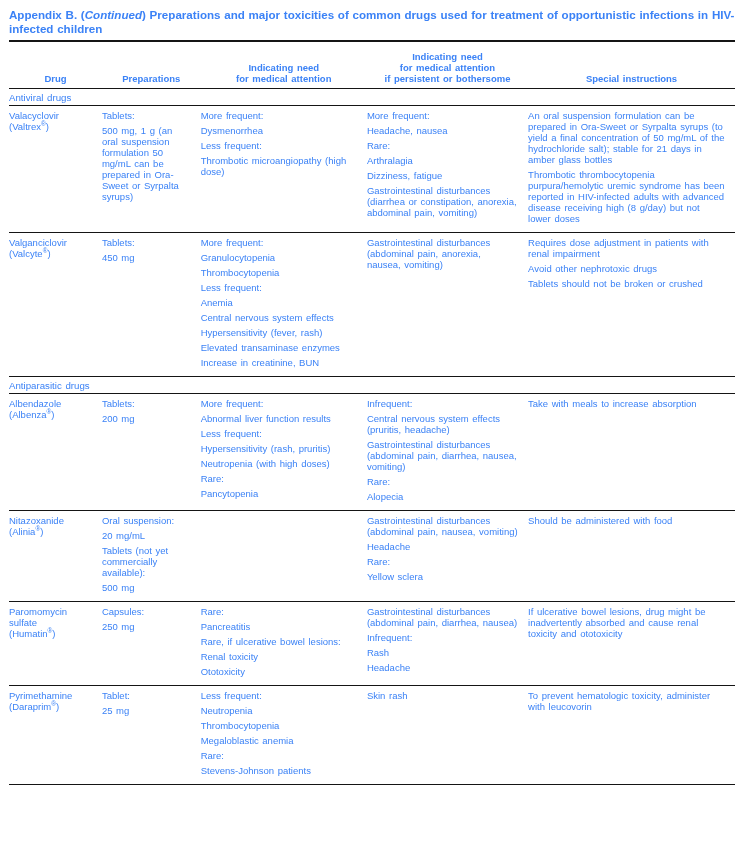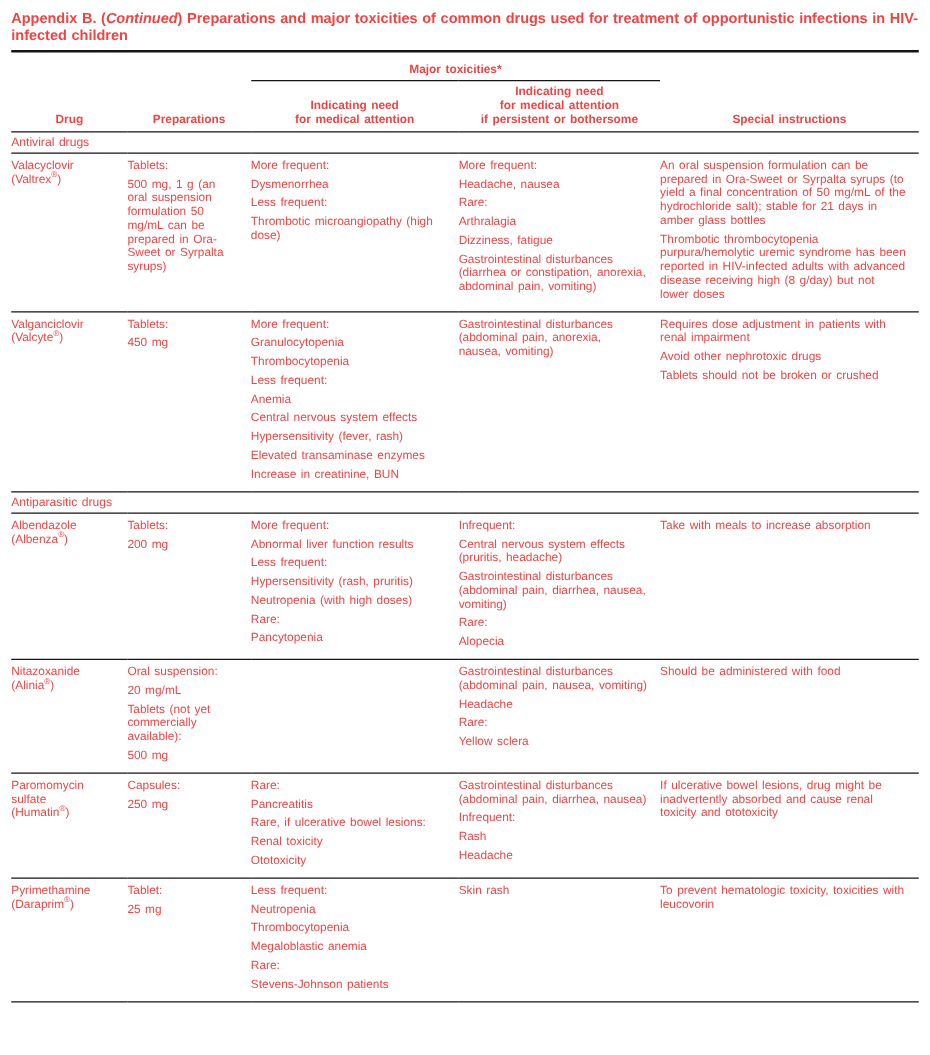--- a/index.html
+++ b/index.html
@@ -1,21 +1,21 @@
 <!DOCTYPE html>
 <html><head>
 <meta charset="utf-8">
 <style>
   html, body { margin:0; padding:0; background:#ffffff; }
   body { width:744px; height:844px; overflow:hidden; }
   .page {
     box-sizing:border-box; width:744px; height:844px;
     padding:8px 9px 0 9px;
     font-family:"Liberation Sans", sans-serif;
-    color:#ef4444; background:#fff;
+    color:#3b82f6; background:#fff;
   }
   .title {
     font-size:11.6px; font-weight:700; line-height:14px;
     padding-bottom:4px; border-bottom:2px solid #151515;
     word-spacing:0.5px;
   }
   .title i { font-style:italic; }
   table {
     width:100%; border-collapse:collapse; table-layout:fixed;
     margin-top:6px; word-spacing:0.06em;
@@ -60,26 +60,20 @@
 
   <table>
     <colgroup>
       <col class="c1">
         <col class="c2">
         <col class="c3">
         <col class="c4">
         <col class="c5">
     </colgroup>
     <thead>
-      <tr class="tox-span">
-        <td></td>
-        <td></td>
-        <td class="major-tox" colspan="2">Major toxicities*</td>
-        <td></td>
-      </tr>
       <tr class="col-heads">
         <th class="left">Drug</th>
         <th class="ctr">Preparations</th>
         <th class="ctr">
             <div>Indicating need</div>
             <div>for medical attention</div>
           </th>
         <th class="ctr">
             <div>Indicating need</div>
             <div>for medical attention</div>
@@ -243,18 +237,18 @@
             <div class="cell-block">Neutropenia</div>
             <div class="cell-block">Thrombocytopenia</div>
             <div class="cell-block">Megaloblastic anemia</div>
             <div class="cell-block b">Rare:</div>
             <div class="cell-block">Stevens-Johnson patients</div>
           </td>
           <td>
             <div class="cell-block">Skin rash</div>
           </td>
           <td>
-            <div class="cell-block">To prevent hematologic toxicity, toxicities with leucovorin</div>
+            <div class="cell-block">To prevent hematologic toxicity, administer with leucovorin</div>
           </td>
         </tr>
       </tbody>
   </table>
 </div>
 
 </body></html>

